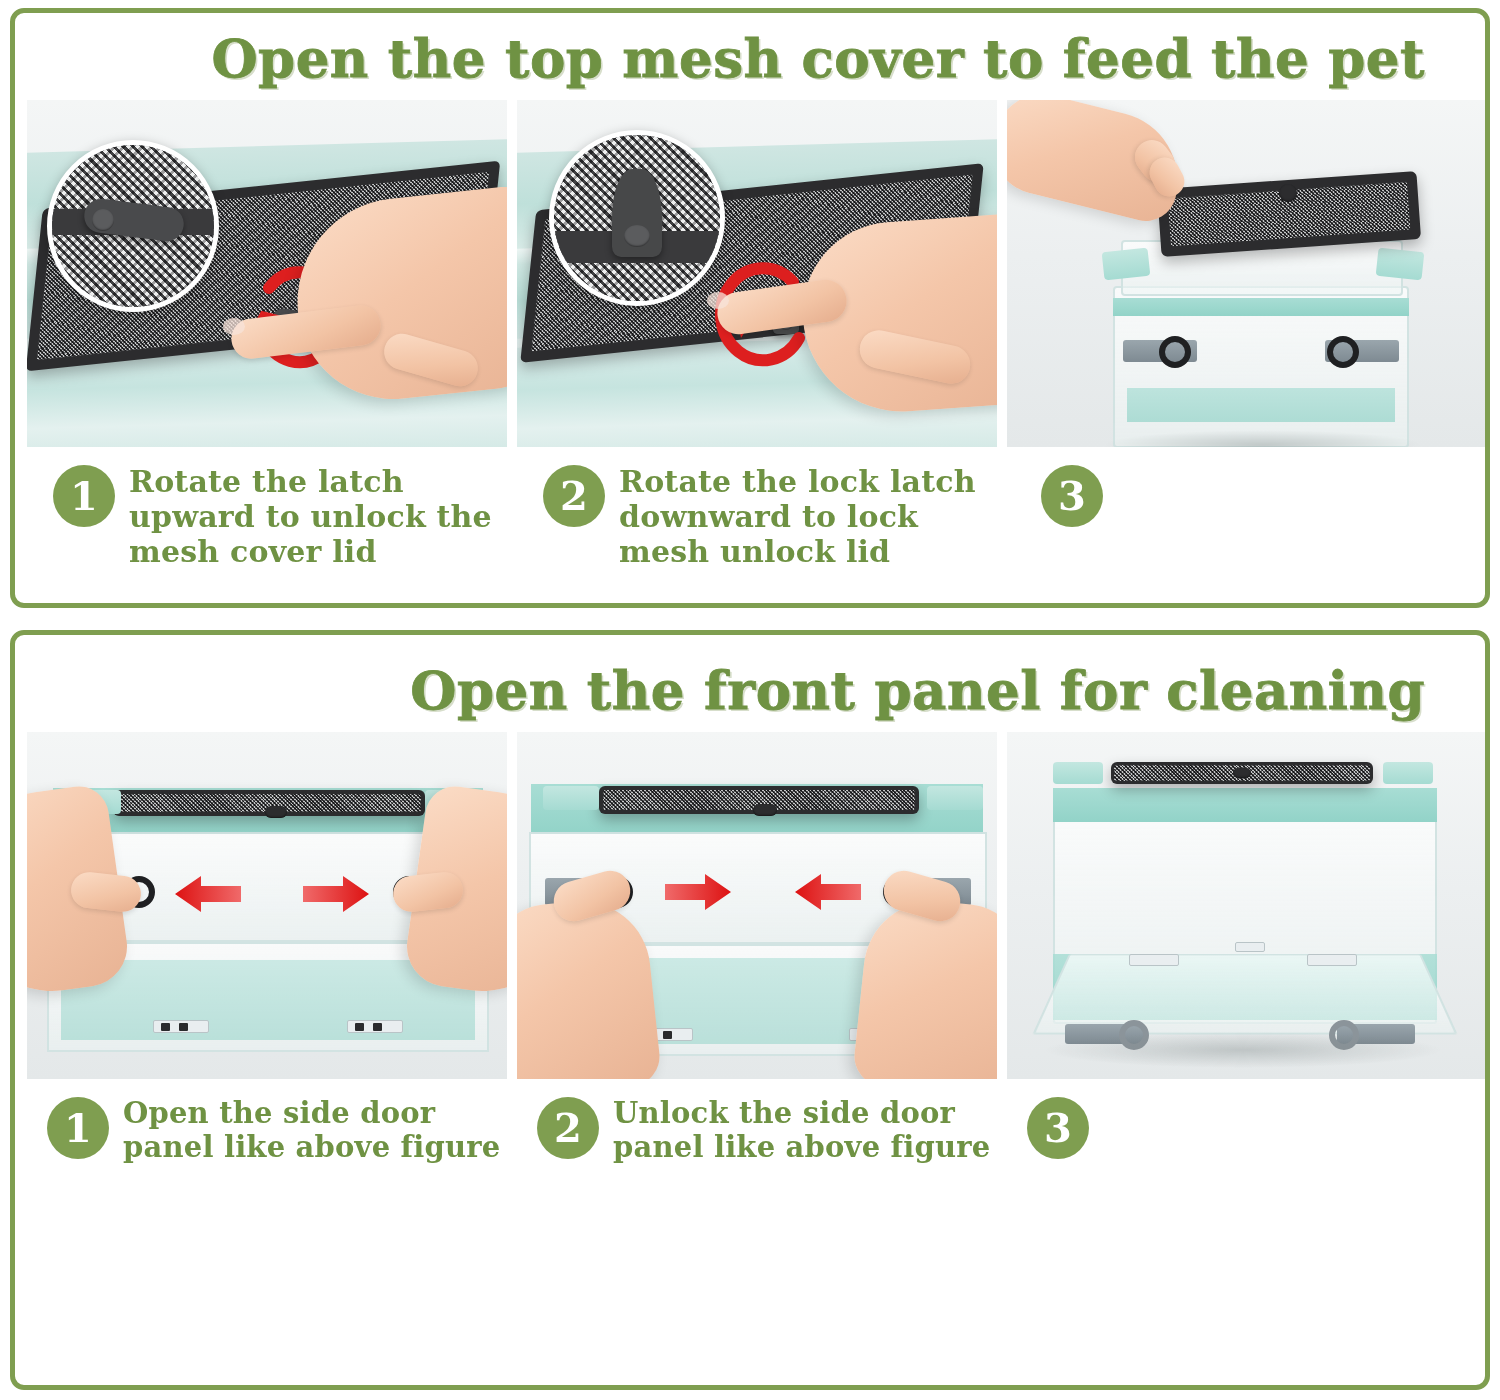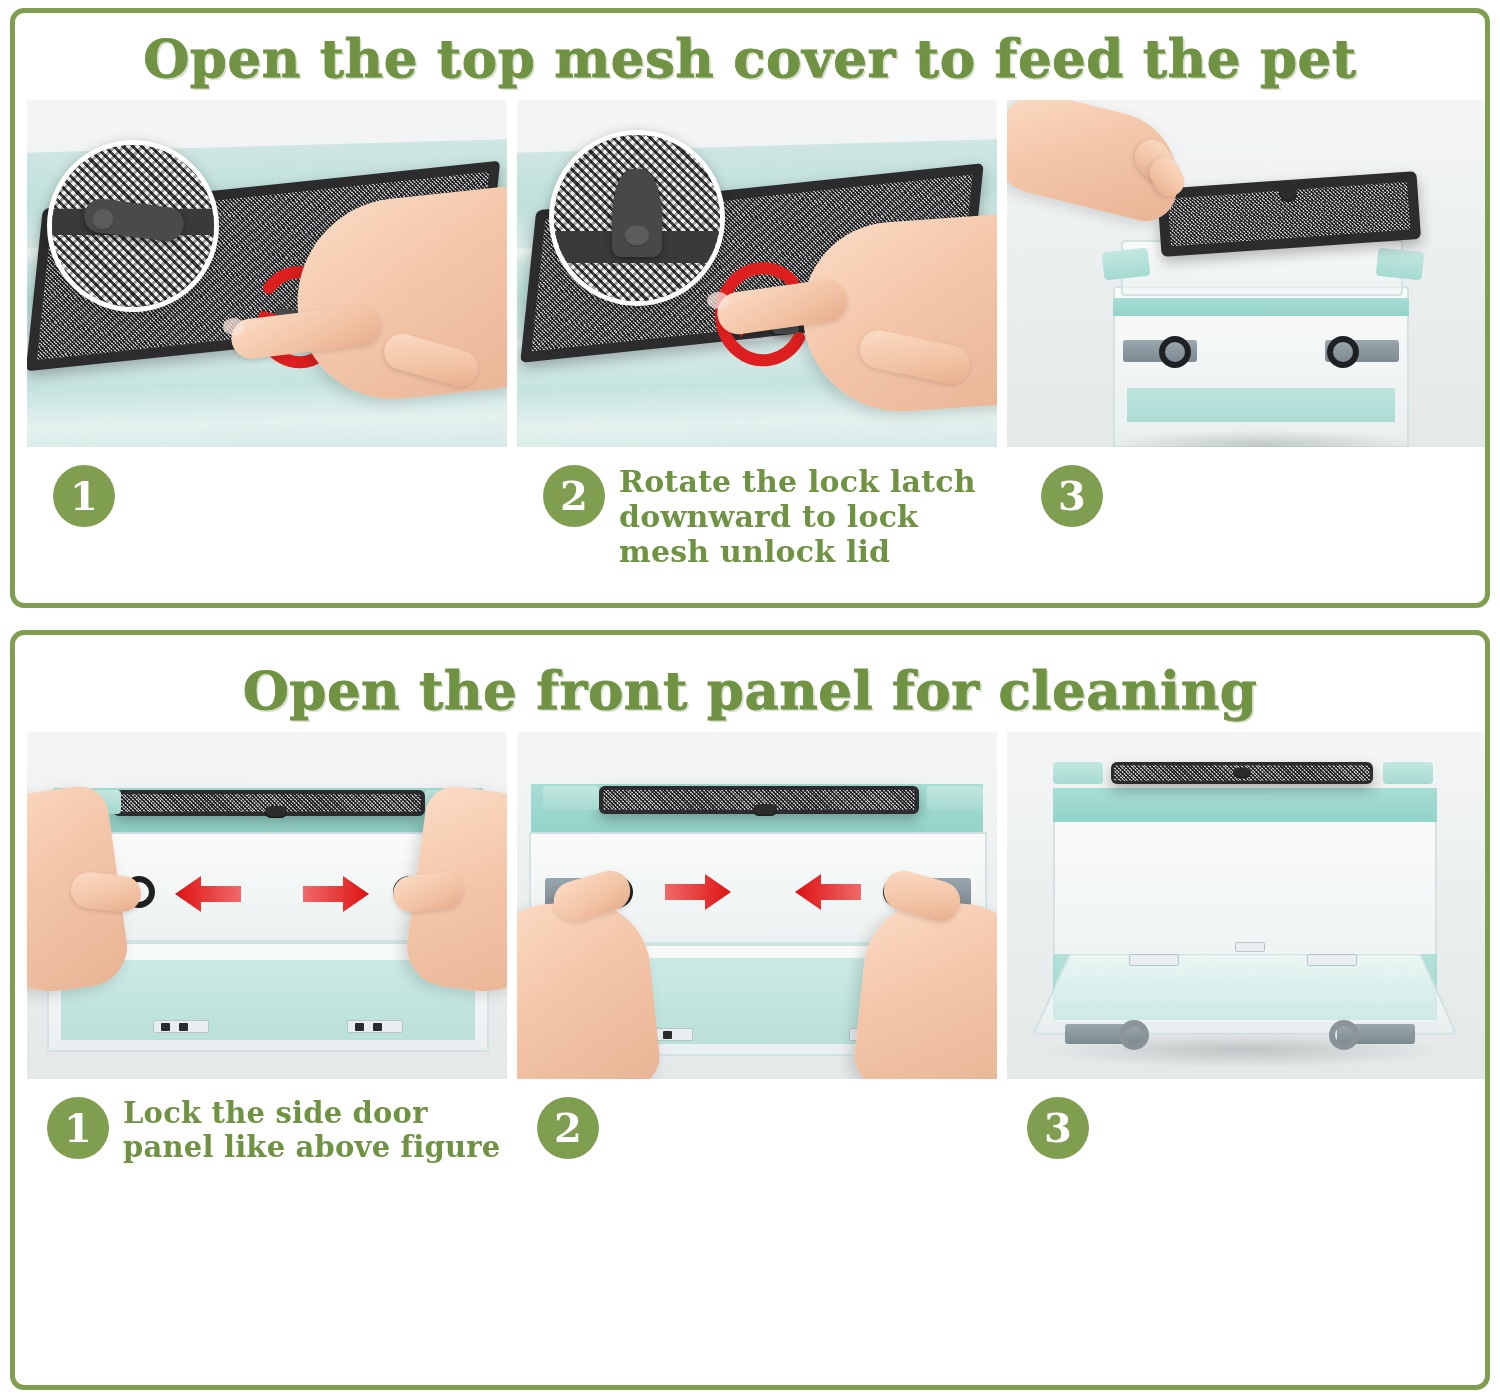--- a/index.html
+++ b/index.html
@@ -31,21 +31,21 @@
     background: #ffffff;
     display: flex;
     flex-direction: column;
     overflow: hidden;
   }
   .section-top    { height: 682px; }
   .section-bottom { height: 864px; }
 
   
   .section-title {
-    text-align: center;
+    text-align: right;
     color: #6f9243;
     font-family: "DejaVu Serif", "Liberation Serif", serif;
     font-weight: bold;
     font-size: 53px;
     line-height: 1.18;
     letter-spacing: 0.5px;
     padding: 14px 60px 10px 60px;
     text-shadow: 2px 2px 0 rgba(140,160,105,0.35);
     -webkit-text-stroke: 0.8px #6f9243;
   }
@@ -381,20 +381,21 @@
         <div class="finger" style="left:126px; top:44px; width:44px; height:34px; transform:rotate(52deg);"></div>
         <div class="finger" style="left:140px; top:62px; width:40px; height:30px; transform:rotate(62deg);"></div>
         <div class="shadow-floor" style="left:96px; top:330px; width:320px; height:30px;"></div>
       </div>
 
     </div>
 
     <div class="caption-row">
       <div class="caption c1">
         <div class="badge">1</div>
+        <div class="caption-text">Rotate the latch upward to unlock the mesh cover lid</div>
       </div>
       <div class="caption c2">
         <div class="badge">2</div>
         <div class="caption-text">Rotate the lock latch downward to lock mesh unlock lid</div>
       </div>
       <div class="caption c3">
         <div class="badge">3</div>
       </div>
     </div>
   </div>
@@ -546,24 +547,25 @@
         <div class="lock-ring" style="left:322px; top:288px; width:30px; height:30px; border-color:#8b949a;"></div>
 
         <div class="shadow-floor" style="left:36px; top:300px; width:400px; height:36px;"></div>
       </div>
 
     </div>
 
     <div class="caption-row">
       <div class="caption c1">
         <div class="badge">1</div>
-        <div class="caption-text">Lock the side door panel like above figure</div>
+        <div class="caption-text">Open the side door panel like above figure</div>
       </div>
       <div class="caption c2">
         <div class="badge">2</div>
+        <div class="caption-text">Unlock the side door panel like above figure</div>
       </div>
       <div class="caption c3">
         <div class="badge">3</div>
       </div>
     </div>
   </div>
 
 </div>
 
 </body></html>

